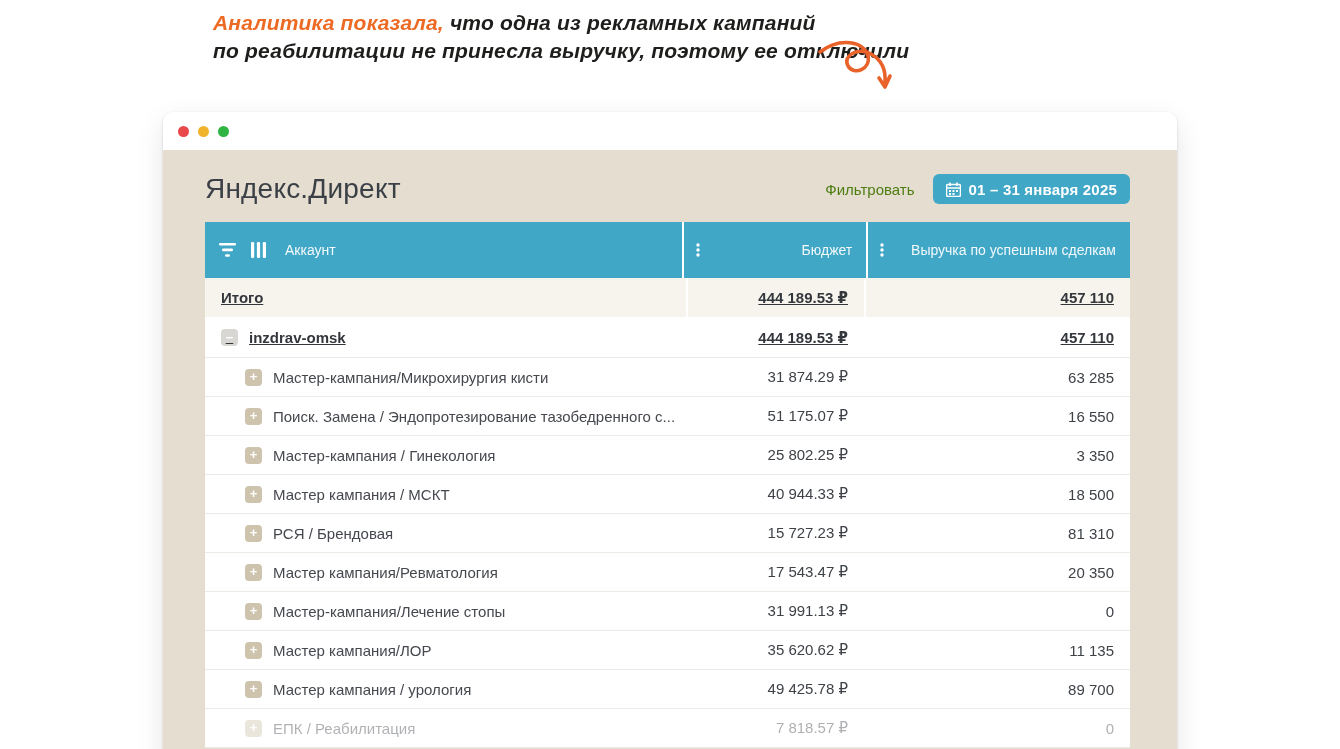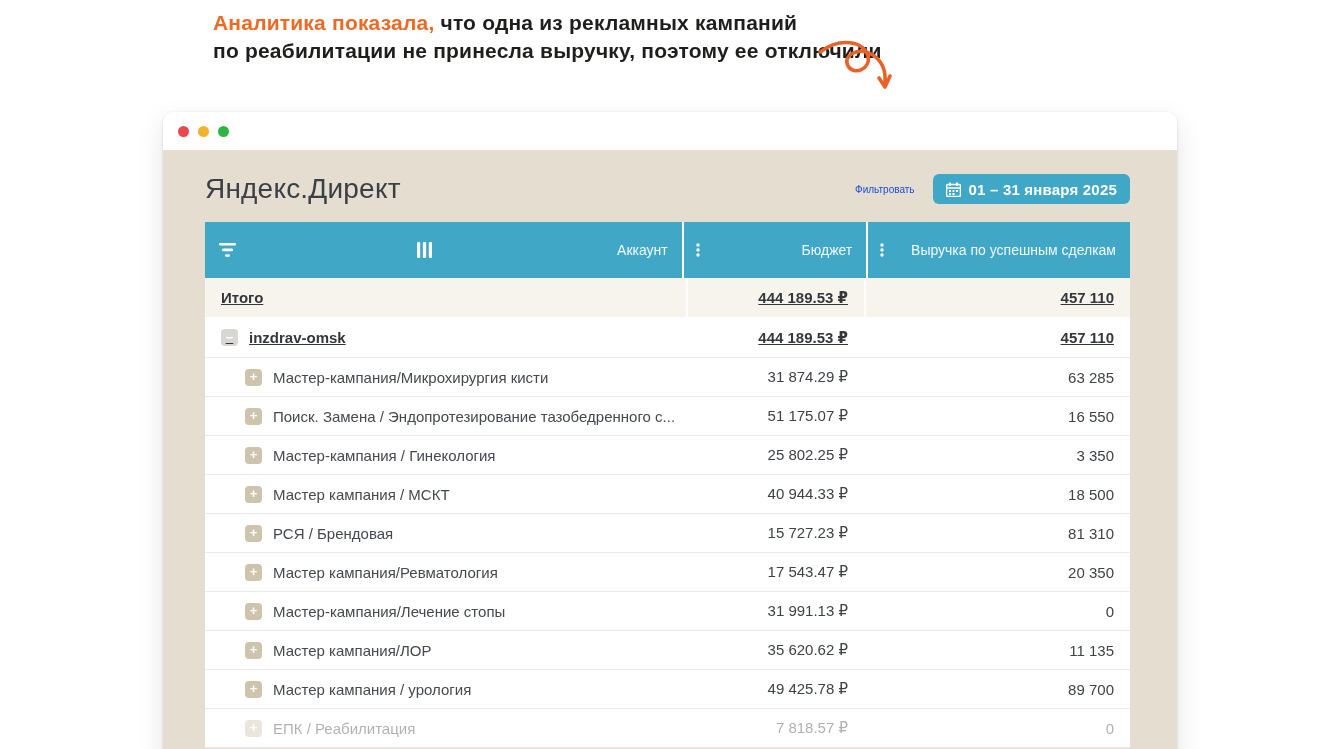--- a/index.html
+++ b/index.html
@@ -6,21 +6,21 @@
   html,body { width:1340px; height:749px; }
   body {
     position:relative; overflow:hidden; background:#ffffff;
     font-family:"Liberation Sans","DejaVu Sans",sans-serif;
     --accent:#41a7c7; --orange:#ed6a24; --beige:#e4ddd0; --totalbg:#f7f4ee;
   }
 
   
   .annotation {
     position:absolute; left:213px; top:9px;
-    font-size:21px; line-height:1.35; font-weight:700; 
+    font-size:21px; line-height:1.35; font-weight:700; font-style:italic;
     color:#1e1e1c; letter-spacing:.2px;
   }
   .annotation .hl { color:var(--orange); }
   .arrow-wrap { position:absolute; left:816px; top:30px; }
 
   
   .window {
     position:absolute; left:163px; top:112px; width:1014px; height:680px;
     background:#ffffff; border-radius:10px; overflow:hidden;
     box-shadow:0 1px 3px rgba(0,0,0,.16), 0 10px 28px rgba(0,0,0,.10);
@@ -33,32 +33,32 @@
   .tl-dot { width:11px; height:11px; border-radius:50%; }
   .tl-red { background:#e9494b; }
   .tl-yellow { background:#f2b32c; }
   .tl-green { background:#30b544; }
 
   .win-body { flex:1; background:var(--beige); padding:0 47px 0 42px; }
 
   .app-header { display:flex; align-items:center; margin-top:22px; height:34px; }
   .app-title { font-size:28px; font-weight:500; color:#3b4046; letter-spacing:.2px; }
   .header-right { margin-left:auto; display:flex; align-items:center; gap:18px; }
-  .filter-label { font-size:10px; color:#1d4ed8; cursor:pointer; }
+  .filter-label { font-size:15px; color:#4d7c0f; cursor:pointer; }
   .date-btn {
     display:flex; align-items:center; gap:8px; background:var(--accent);
     color:#ffffff; font-size:15px; font-weight:700; letter-spacing:.2px;
     padding:6px 13px; border-radius:6px; border:none; cursor:pointer; height:30px;
   }
 
   
   .table { width:925px; margin-top:16px; }
   .t-header { display:flex; gap:2px; height:56px; background:#ffffff; }
   .th { background:var(--accent); display:flex; align-items:center; color:rgba(255,255,255,.93); }
-  .th-account { width:481px; padding:0 14px; gap:15px;justify-content:space-between; }
+  .th-account { width:481px; padding:0 14px; gap:15px; }
   .th-account .th-label { font-size:14px; font-weight:400; margin-left:4px; }
   .th-num { padding:0 14px 0 12px; justify-content:space-between; }
   .th-budget { width:184px; }
   .th-revenue { width:264px; }
   .th-num .th-label { font-size:14px; font-weight:400; }
 
   .hicon { display:flex; align-items:center; justify-content:center; cursor:pointer; }
 
   .t-body { background:#ffffff; }
   .t-row { display:flex; gap:2px; background:#ffffff; border-bottom:1px solid #edebe5; height:39px; }

